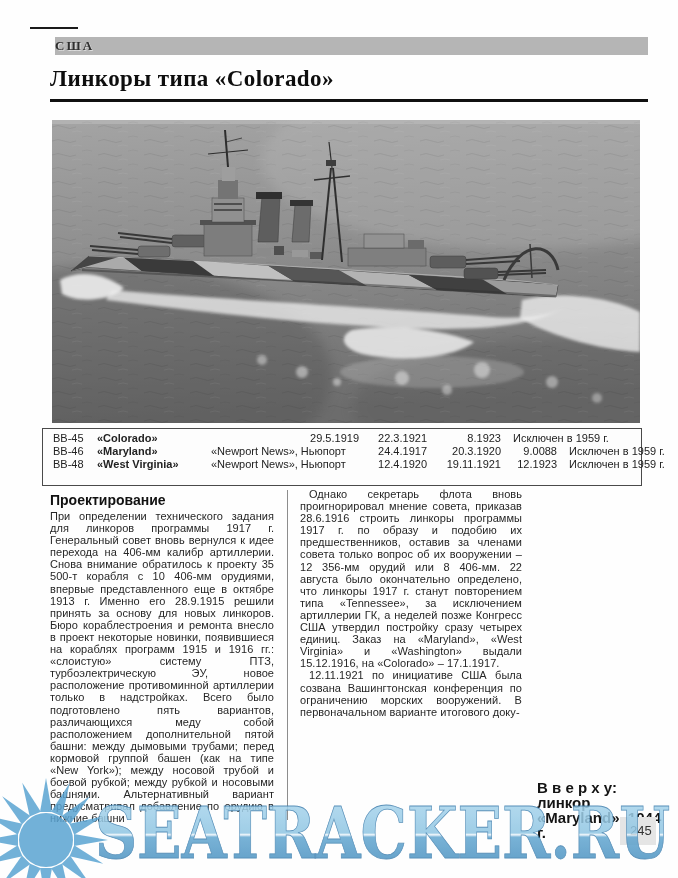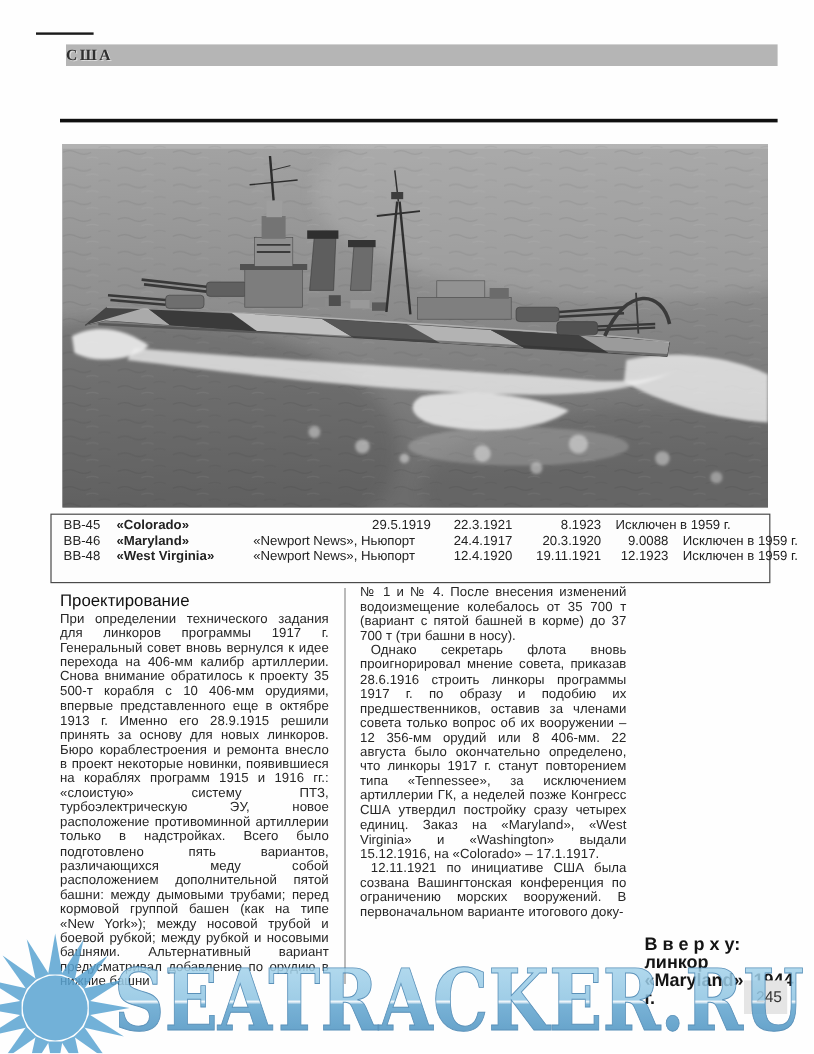--- a/index.html
+++ b/index.html
@@ -16,21 +16,21 @@
   .title-rule{position:absolute;left:50px;top:99px;width:598px;height:3px;background:#101010;}
   .photo{position:absolute;left:52px;top:120px;width:588px;height:303px;background:#8f8f8f;}
   .photo svg{display:block;}
   .ships-table{position:absolute;left:42px;top:428px;width:600px;height:58px;border:1px solid #4a4a4a;
                box-sizing:border-box;padding:3px 4px 2px 10px;background:#fdfdfd;}
   .trow{display:grid;grid-template-columns:40px 110px 148px 64px 70px 52px auto;column-gap:4px;
         font-size:11px;line-height:13px;color:#222;}
   .tname{font-weight:bold;}
   .tdate{text-align:right;}
   .tfate{padding-left:8px;white-space:nowrap;}
-  .section-heading{position:absolute;left:50px;top:492px;font-size:14px;font-weight:normal;color:#111;}
+  .section-heading{position:absolute;left:50px;top:492px;font-size:14px;font-weight:bold;color:#111;}
   .col{position:absolute;font-size:11px;line-height:12.1px;text-align:justify;color:#262626;
        letter-spacing:.05px;}
   .col p{margin:0;}
   .col-left{left:50px;top:510px;width:224px;}
   .col-right{left:300px;top:488px;width:222px;}
   .col-right p.ind{text-indent:9px;}
   .col-divider{position:absolute;left:287px;top:490px;width:1px;height:330px;background:#8d8d8d;}
   .photo-caption{position:absolute;left:537px;top:780px;width:130px;
                  font-weight:bold;font-size:15px;line-height:15px;color:#141414;}
   .footer-bar{position:absolute;left:620px;top:817px;width:36px;height:28px;background:#e5e5e5;}
@@ -41,20 +41,21 @@
 <body>
 
 <div class="page">
 
   <div class="crop-mark"></div>
 
   <div class="header-bar">
     <span class="header-label">США</span>
   </div>
 
+  <div class="page-title">Линкоры типа «Colorado»</div>
   <div class="title-rule"></div>
 
   <div class="photo">
     <svg width="588" height="303" viewBox="0 0 588 303">
       <defs>
         <linearGradient id="seaG" x1="0" y1="0" x2="0.12" y2="1">
           <stop offset="0" stop-color="#a4a4a4"></stop>
           <stop offset="0.45" stop-color="#8e8e8e"></stop>
           <stop offset="1" stop-color="#6c6c6c"></stop>
         </linearGradient>
@@ -193,21 +194,20 @@
 
   <div class="section-heading">Проектирование</div>
 
   <div class="col col-left">
     <p>При определении технического задания для линкоров программы 1917 г. Генеральный совет вновь вернулся к идее перехода на 406-мм калибр артиллерии. Снова внимание обратилось к проекту 35 500-т корабля с 10 406-мм орудиями, впервые представленного еще в октябре 1913 г. Именно его 28.9.1915 решили принять за основу для новых линкоров. Бюро кораблестроения и ремонта внесло в проект некоторые новинки, появившиеся на кораблях программ 1915 и 1916 гг.: «слоистую» систему ПТЗ, турбоэлектрическую ЭУ, новое расположение противоминной артиллерии только в надстройках. Всего было подготовлено пять вариантов, различающихся меду собой расположением дополнительной пятой башни: между дымовыми трубами; перед кормовой группой башен (как на типе «New York»); между носовой трубой и боевой рубкой; между рубкой и носовыми башнями. Альтернативный вариант предусматривал добавление по орудию в нижние башни</p>
   </div>
 
   <div class="col-divider"></div>
 
   <div class="col col-right">
-    <p>№ 1 и № 4. После внесения изменений водоизмещение колебалось от 35 700 т (вариант с пятой башней в корме) до 37 700 т (три башни в носу).</p>
     <p class="ind">Однако секретарь флота вновь проигнорировал мнение совета, приказав 28.6.1916 строить линкоры программы 1917 г. по образу и подобию их предшественников, оставив за членами совета только вопрос об их вооружении – 12 356-мм орудий или 8 406-мм. 22 августа было окончательно определено, что линкоры 1917 г. станут повторением типа «Tennessee», за исключением артиллерии ГК, а неделей позже Конгресс США утвердил постройку сразу четырех единиц. Заказ на «Maryland», «West Virginia» и «Washington» выдали 15.12.1916, на «Colorado» – 17.1.1917.</p>
     <p class="ind">12.11.1921 по инициативе США была созвана Вашингтонская конференция по ограничению морских вооружений. В первоначальном варианте итогового доку-</p>
   </div>
 
   <div class="photo-caption">
     <div>В в е р х у: линкор</div>
     <div>«Maryland», 1944 г.</div>
   </div>
 
   <div class="footer-bar">

